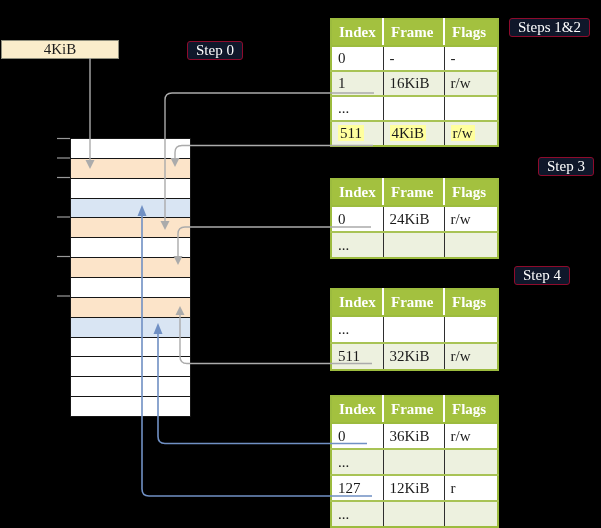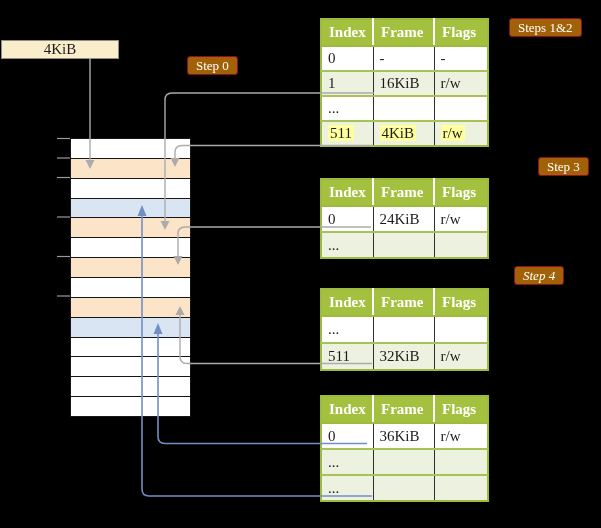--- a/index.html
+++ b/index.html
@@ -2,36 +2,36 @@
 <html><head>
 <meta charset="utf-8">
 <style>
   html,body{margin:0;padding:0;background:#000;}
   #canvas{position:relative;width:601px;height:528px;background:#000;overflow:hidden;
           font-family:"Liberation Serif","DejaVu Serif",serif;}
   
   .sizebox{position:absolute;left:1px;top:40px;width:116px;height:17px;background:#FAEDCB;
            border:1px solid #8f8f7d;color:#1b1b1b;font-size:15px;text-align:center;line-height:17px;}
   
-  .steplabel{position:absolute;background:#a16207;border:1px solid #8E0B2C;border-radius:3px;
-             color:#fff;font-size:13px;line-height:17px;padding:0 8px;white-space:nowrap;}
-  .step0{left:187px;top:41px;margin-top:15px;}
+  .steplabel{position:absolute;background:#0f172a;border:1px solid #8E0B2C;border-radius:3px;
+             color:#fff;font-size:15px;line-height:17px;padding:0 8px;white-space:nowrap;}
+  .step0{left:187px;top:41px;}
   .steps12{left:509px;top:18px;}
   .step3{left:538px;top:157px;}
-  .step4{left:514px;top:266px;font-style:italic;}
+  .step4{left:514px;top:266px;}
   
   .memcol{position:absolute;left:70px;top:138px;width:119px;height:277px;border:1px solid #161616;
           display:flex;flex-direction:column;}
   .memcol>div{flex:1;border-bottom:1px solid #161616;background:#fff;}
   .memcol>div:last-child{border-bottom:none;}
   .memcol>div.white{background:#FFFFFF;}
   .memcol>div.peach{background:#FCE4C9;}
   .memcol>div.blue{background:#D9E5F3;}
   
-  table.ptable{position:absolute;left:320px;border-collapse:collapse;border:2px solid #9CBB3E;
+  table.ptable{position:absolute;left:330px;border-collapse:collapse;border:2px solid #9CBB3E;
                table-layout:fixed;background:#f97316;}
   .t1{top:18px;} .t2{top:178px;} .t3{top:288px;} .t4{top:395px;}
   .ptable th{background:#A3C13F;color:#fff;font-size:15px;font-weight:bold;text-align:left;
              padding:0 0 0 7px;height:25px;border-right:2px solid #fff;border-bottom:2px solid #9CBB3E;}
   .ptable th:last-child{border-right:none;font-family:Liberation Serif, serif;}
   .ptable td{font-size:15px;color:#1b1b1b;padding:0 0 0 6px;vertical-align:middle;
              border-right:1px solid #2e2e2e;border-top:2px solid #A8C355;}
   .ptable td:last-child{border-right:none;}
   .ptable tr.green td{background:#EDF1DF;}
   .ptable tr.white td{background:#FFFFFF;}
@@ -169,20 +169,25 @@
     <tr class="white">
       <td>0</td>
       <td>36KiB</td>
       <td>r/w</td>
     </tr>
     <tr class="green">
       <td>...</td>
       <td></td>
       <td></td>
     </tr>
+    <tr class="white">
+      <td>127</td>
+      <td>12KiB</td>
+      <td>r</td>
+    </tr>
     <tr class="green">
       <td>...</td>
       <td></td>
       <td></td>
     </tr>
   </tbody>
     </table>
 
   <svg id="overlay" viewBox="0 0 601 528">
     <g stroke="#999999" stroke-width="1.2">

